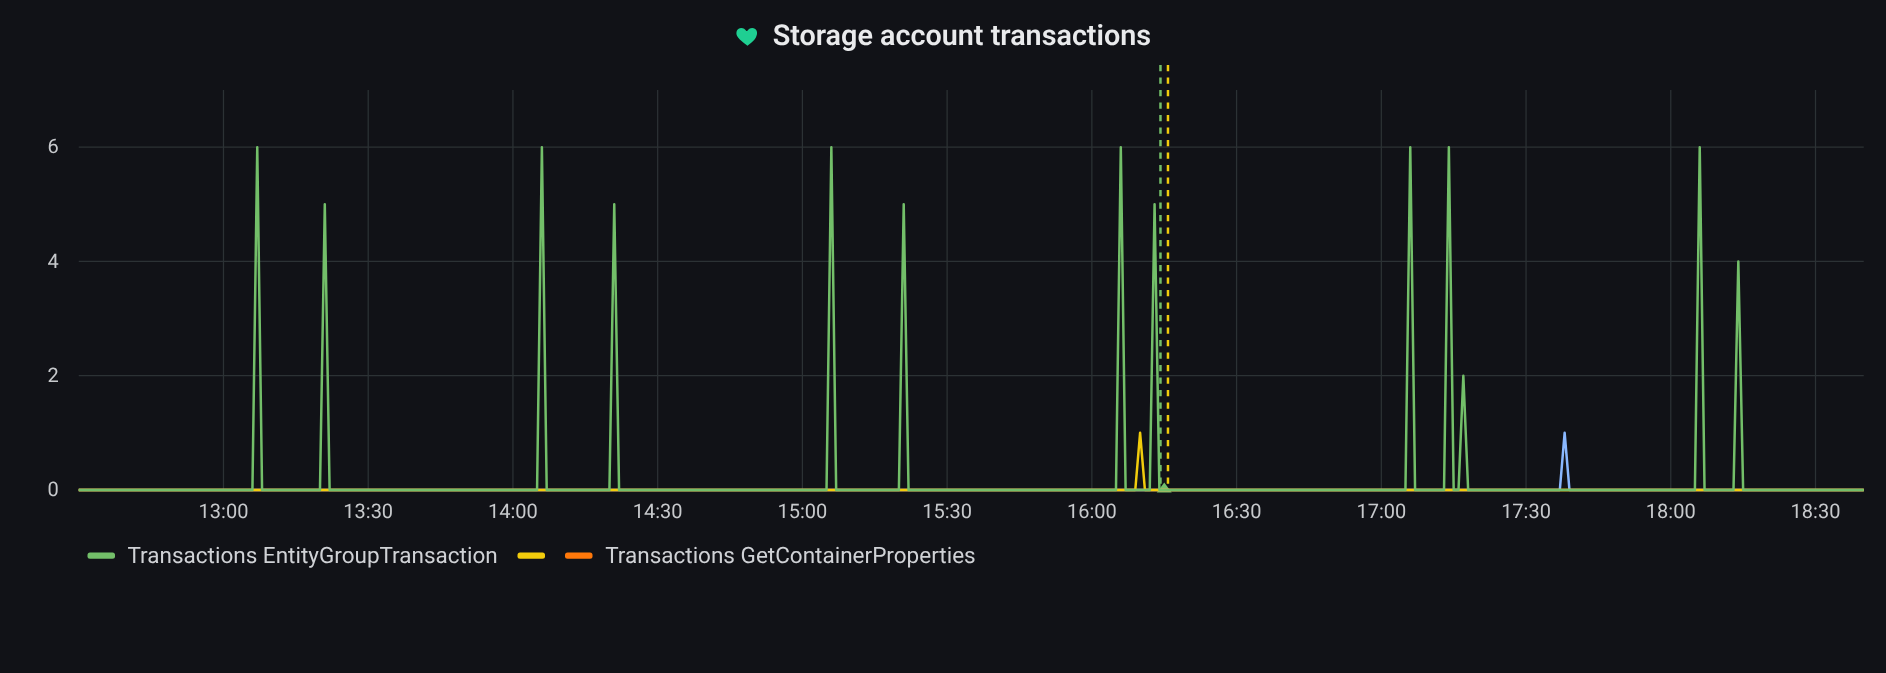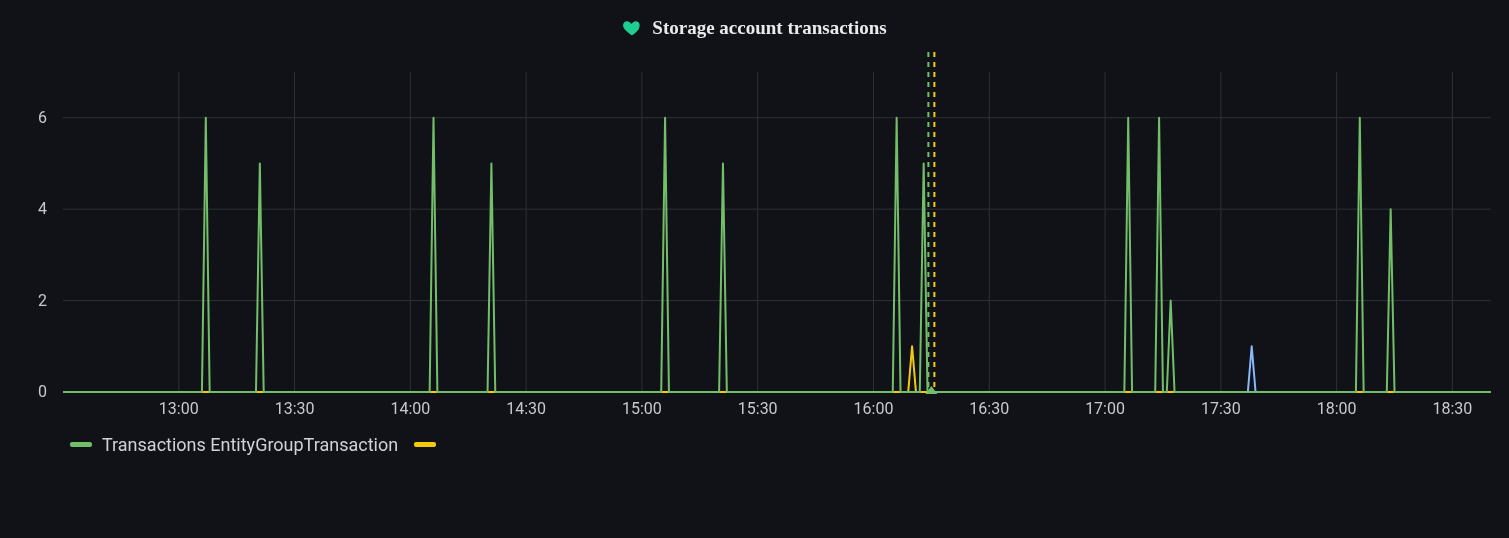--- a/index.html
+++ b/index.html
@@ -18,24 +18,23 @@
     width: 1509px;
     height: 538px;
     padding: 8px;
   }
   .title-row {
     display: flex;
     justify-content: center;
     align-items: center;
     gap: 10px;
     height: 40px;
-    font-size: 19px;
+    font-size: 23px;
     font-weight: 600;
     color: #e9eaec;
-    font-family: Liberation Serif, serif;
   }
   .heart {
     width: 20px;
     height: 20px;
     display: inline-block;
   }
   .chart-area {
     position: relative;
     width: 1493px;
     height: 370px;   
@@ -132,15 +131,19 @@
   </div>
 
   <div class="legend" id="legend">
       <div class="legend-item">
         <span class="swatch" style="background: rgb(115, 191, 105);"></span>
         <span>Transactions EntityGroupTransaction</span>
       </div>
       <div class="legend-item">
         <span class="swatch" style="background: rgb(242, 204, 12);"></span>
       </div>
+      <div class="legend-item">
+        <span class="swatch" style="background: rgb(255, 120, 10);"></span>
+        <span>Transactions GetContainerProperties</span>
+      </div>
     </div>
 
 </div>
 
 </body></html>

